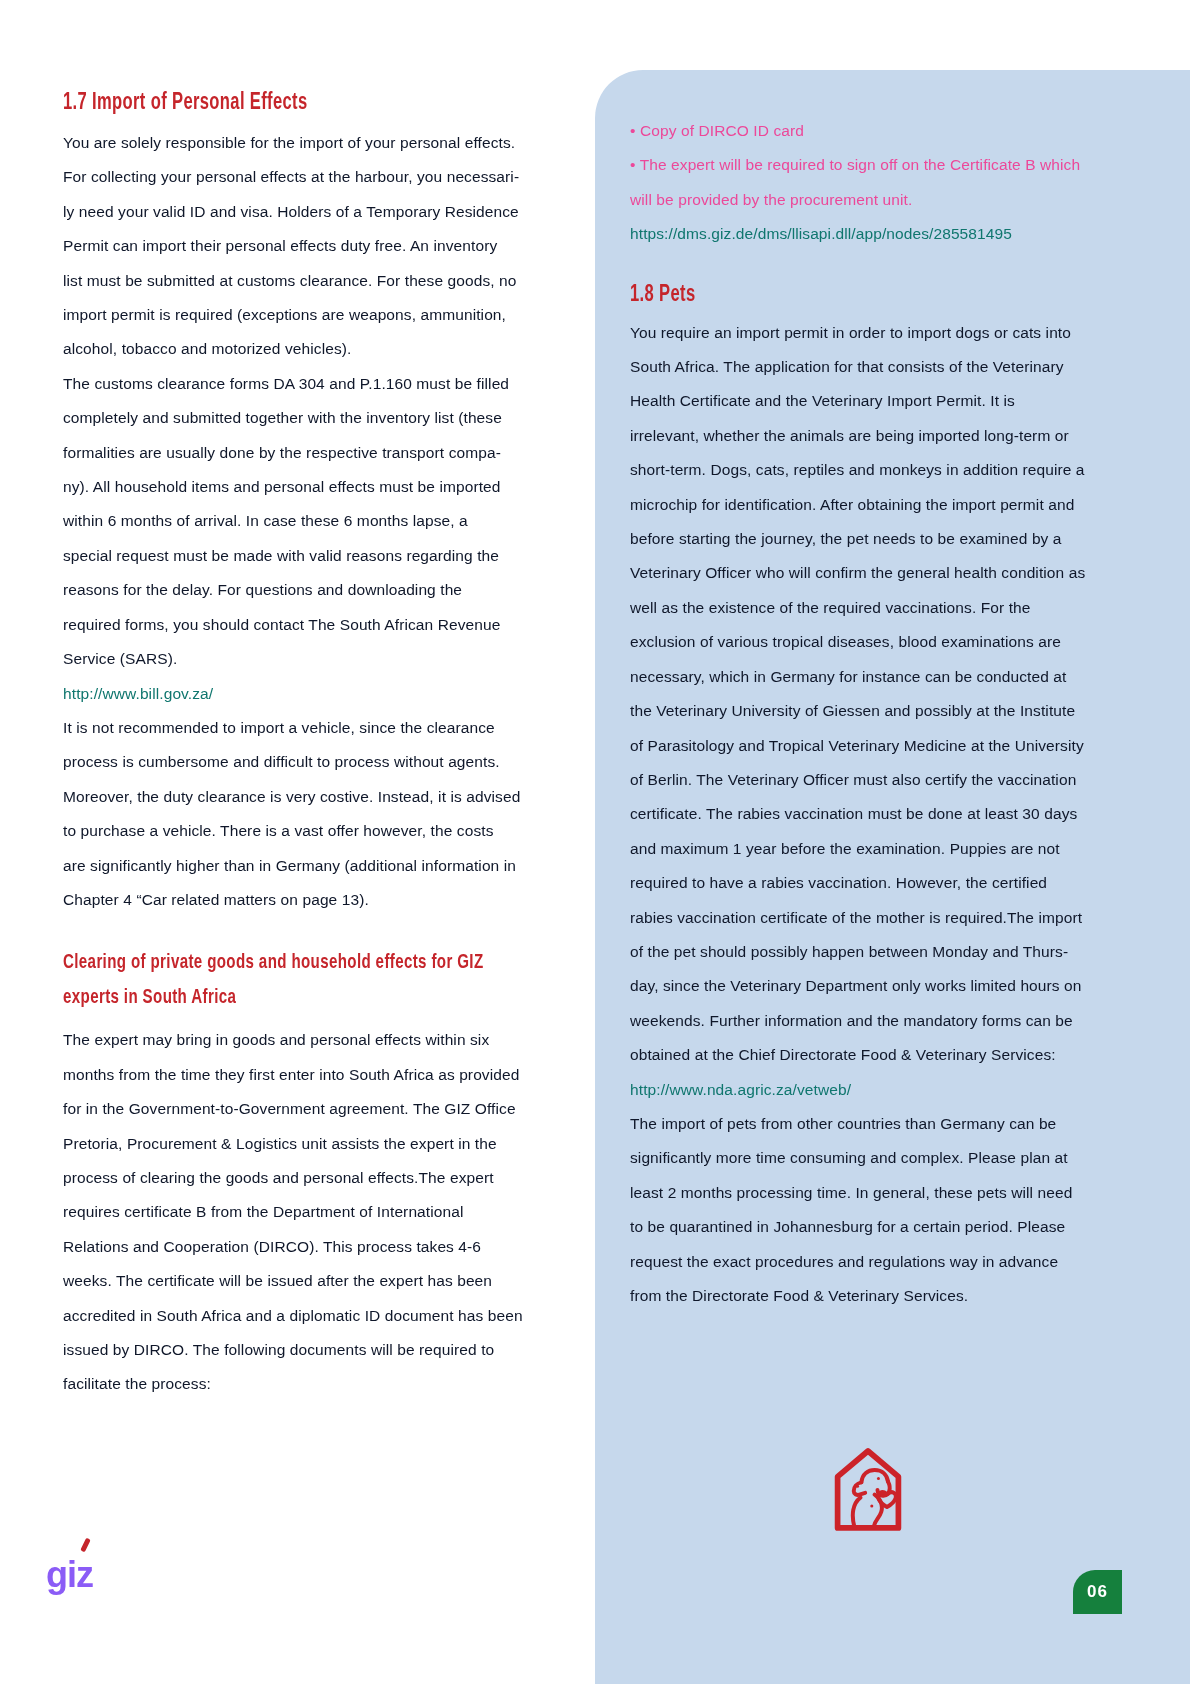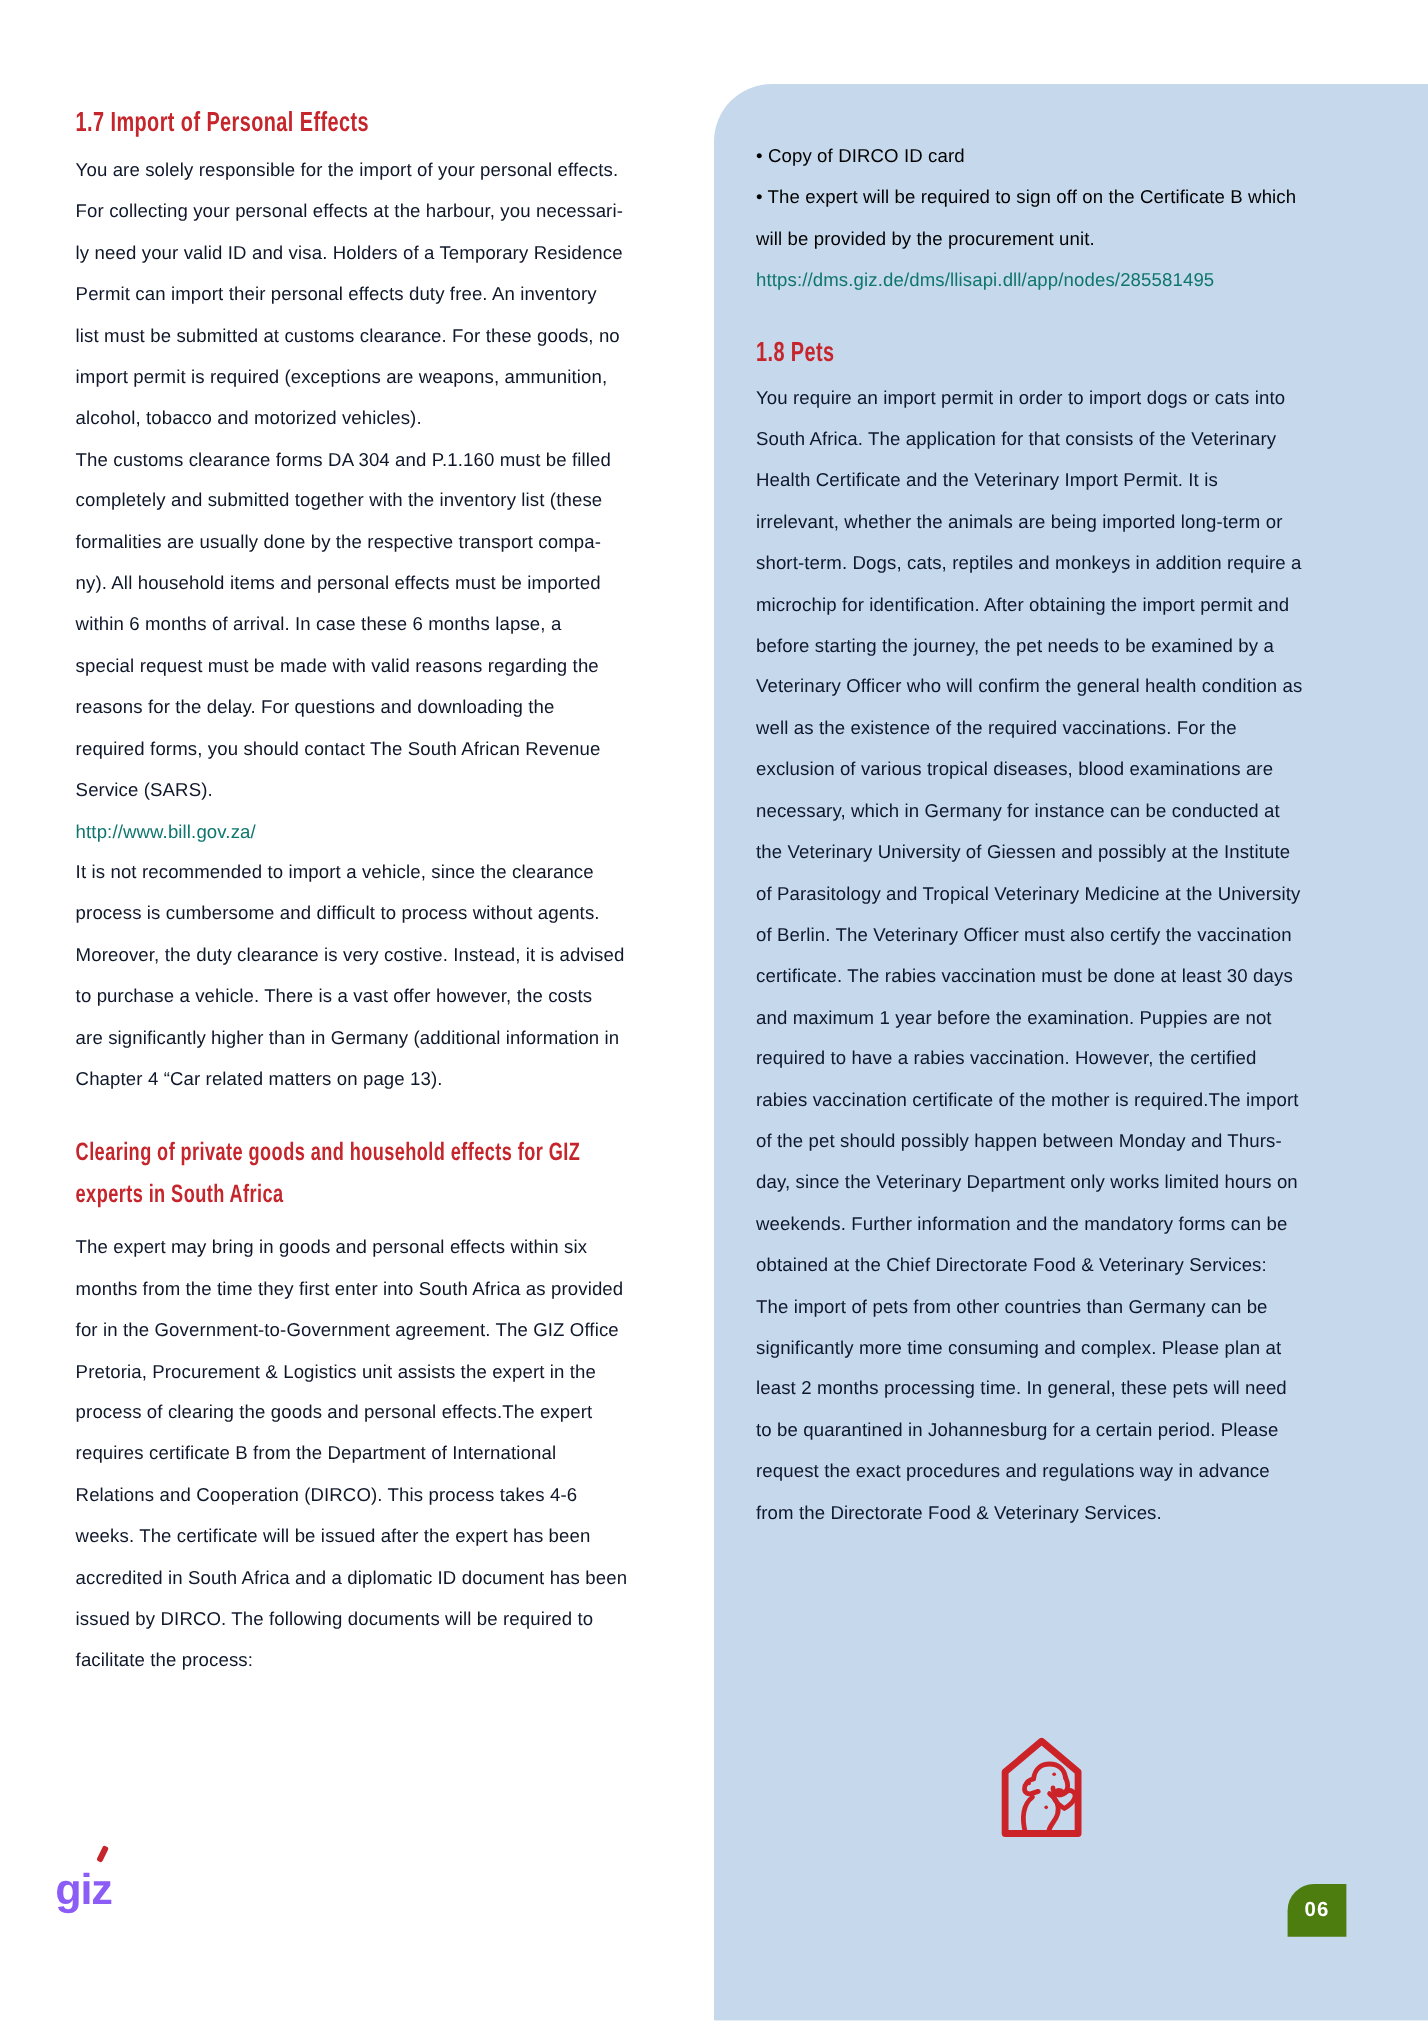--- a/index.html
+++ b/index.html
@@ -11,41 +11,41 @@
     position:absolute;left:595px;top:70px;right:0;bottom:0;
     background:#c6d8ec;border-top-left-radius:48px;
   }
   .col{position:absolute;}
   .col.left{left:63px;top:88px;width:475px;}
   .col.right{left:630px;top:114px;width:500px;}
   .body,.bullets,.link{
     margin:0;font-size:15.5px;line-height:34.4px;white-space:pre;letter-spacing:.1px;
   }
   .body{color:#0f172a;}
-  .bullets{color:#000000;}
+  .bullets{color:#ec4899;}
   .link{color:#0f766e;cursor:pointer;}
   .rh{
     color:#c5252b;font-weight:bold;margin:0;white-space:pre;
     transform:scaleX(.72);transform-origin:0 50%;letter-spacing:.5px;
   }
   .h1{font-size:23px;line-height:26px;margin-bottom:12px;}
   .h2{font-size:21px;line-height:35px;margin-top:26px;margin-bottom:10px;}
   .pets-h{font-size:23px;line-height:30px;margin-top:26px;margin-bottom:8px;}
   .pet-icon{position:absolute;left:830px;top:1446px;width:76px;height:86px;}
   .logo{
     position:absolute;left:46px;top:1545px;width:110px;height:70px;
     color:#8b5cf6;font-weight:bold;font-size:36px;line-height:60px;letter-spacing:-1px;
   }
   .logo .accent{
     position:absolute;left:37px;top:-7px;width:5px;height:14px;background:#c5252b;
     transform:rotate(26deg);border-radius:2px;
   }
   .badge{
     position:absolute;left:1073px;top:1570px;width:49px;height:44px;
-    background:#4d7c0f;border-top-left-radius:22px;
+    background:#15803d;border-top-left-radius:22px;
     display:flex;align-items:center;justify-content:center;
     color:#ffffff;font-weight:bold;font-size:17px;letter-spacing:1px;
   }
 </style>
 </head>
 <body>
 
 <div class="page">
 
   <div class="panel"></div>
@@ -111,20 +111,21 @@
 of Parasitology and Tropical Veterinary Medicine at the University
 of Berlin. The Veterinary Officer must also certify the vaccination
 certificate. The rabies vaccination must be done at least 30 days
 and maximum 1 year before the examination. Puppies are not
 required to have a rabies vaccination. However, the certified
 rabies vaccination certificate of the mother is required.The import
 of the pet should possibly happen between Monday and Thurs-
 day, since the Veterinary Department only works limited hours on
 weekends. Further information and the mandatory forms can be
 obtained at the Chief Directorate Food &amp; Veterinary Services:</p>
+    <p class="link">http://www.nda.agric.za/vetweb/</p>
     <p class="body">The import of pets from other countries than Germany can be
 significantly more time consuming and complex. Please plan at
 least 2 months processing time. In general, these pets will need
 to be quarantined in Johannesburg for a certain period. Please
 request the exact procedures and regulations way in advance
 from the Directorate Food &amp; Veterinary Services.</p>
   </div>
 
   <div class="pet-icon">
     <svg viewBox="0 0 80 88" width="76" height="86" xmlns="http://www.w3.org/2000/svg" fill="none" stroke="#cc2329" stroke-linecap="round" stroke-linejoin="round">

